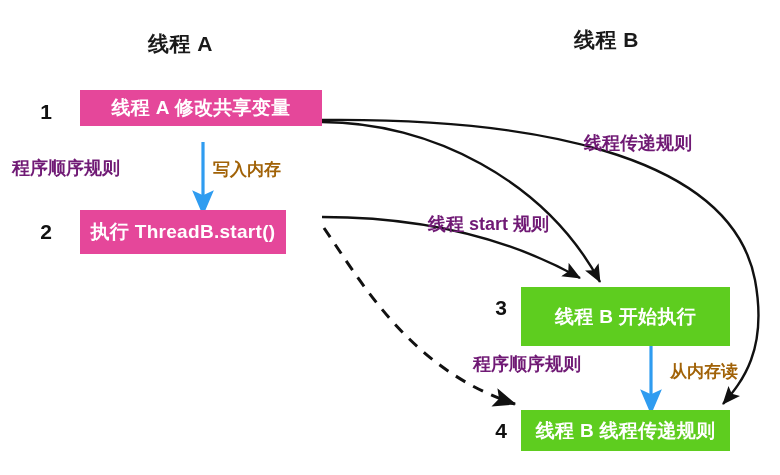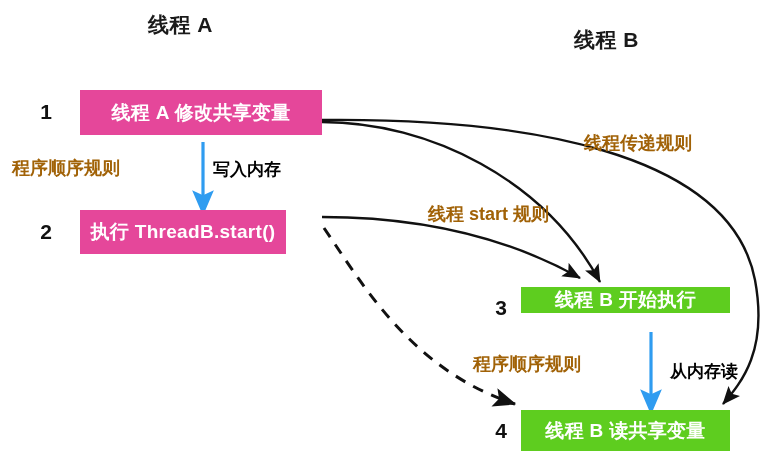--- a/index.html
+++ b/index.html
@@ -50,28 +50,28 @@
     letter-spacing: 0.3px;
     white-space: nowrap;
     box-sizing: border-box;
   }
   .node-pink { background: #e5479a; }
   .node-green { background: #5ecd1f; }
   .rule-label {
     position: absolute;
     font-size: 18px;
     font-weight: bold;
-    color: #a16207;
+    color: #701a75;
     white-space: nowrap;
   }
   .mem-label {
     position: absolute;
     font-size: 17px;
     font-weight: bold;
-    color: #000000;
+    color: #a16207;
     white-space: nowrap;
   }
 </style>
 </head>
 <body>
 
 <div id="canvas">
 
   <svg id="edges" viewBox="0 0 780 475">
     <defs>
@@ -89,39 +89,39 @@
 
     <path d="M 322,120 C 520,118 730,150 755,280 C 768,350 742,382 723,404" fill="none" stroke="#111111" stroke-width="2.4" marker-end="url(#arrow-black)"></path>
 
     <path d="M 324,228 C 360,280 410,370 515,404" fill="none" stroke="#111111" stroke-width="3" stroke-dasharray="11 9" stroke-linecap="butt" marker-end="url(#arrow-black)"></path>
 
     <line x1="203" y1="142" x2="203" y2="203" stroke="#2f9cf0" stroke-width="3.2" marker-end="url(#arrow-blue)"></line>
 
     <line x1="651" y1="332" x2="651" y2="402" stroke="#2f9cf0" stroke-width="3.2" marker-end="url(#arrow-blue)"></line>
   </svg>
 
-  <div class="col-title" style="left:148px; top:11px;">线程 A</div>
+  <div class="col-title" style="left:148px; top:30px;">线程 A</div>
   <div class="col-title" style="left:574px; top:18px;margin-top:8px;">线程 B</div>
 
   <div class="step-num" style="left:34px; top:100px; width:24px;">1</div>
   <div class="step-num" style="left:34px; top:220px; width:24px;">2</div>
   <div class="step-num" style="left:489px; top:296px; width:24px;">3</div>
   <div class="step-num" style="left:489px; top:419px; width:24px;">4</div>
 
-  <div class="node-box node-pink" style="left:80px; top:90px; width:242px; height:45px;">线程 A 修改共享变量</div>
+  <div class="node-box node-pink" style="left:80px; top:90px; width:242px; height:36px;">线程 A 修改共享变量</div>
 
   <div class="node-box node-pink" style="left:80px; top:210px; width:206px; height:44px;">执行 ThreadB.start()</div>
 
-  <div class="node-box node-green" style="left:521px; top:287px; width:209px; height:26px;">线程 B 开始执行</div>
+  <div class="node-box node-green" style="left:521px; top:287px; width:209px; height:59px;">线程 B 开始执行</div>
 
-  <div class="node-box node-green" style="left:521px; top:410px; width:209px; height:41px;">线程 B 读共享变量</div>
+  <div class="node-box node-green" style="left:521px; top:410px; width:209px; height:41px;">线程 B 线程传递规则</div>
 
   <div class="rule-label" style="left:12px; top:156px;">程序顺序规则</div>
 
-  <div class="rule-label" style="left:428px; top:202px;">线程 start 规则</div>
+  <div class="rule-label" style="left:428px; top:212px;">线程 start 规则</div>
 
   <div class="rule-label" style="left:584px; top:131px;">线程传递规则</div>
 
   <div class="rule-label" style="left:473px; top:352px;">程序顺序规则</div>
 
   <div class="mem-label" style="left:213px; top:158px;">写入内存</div>
 
   <div class="mem-label" style="left:662px; top:360px;margin-left:8px;">从内存读</div>
 
 </div>

